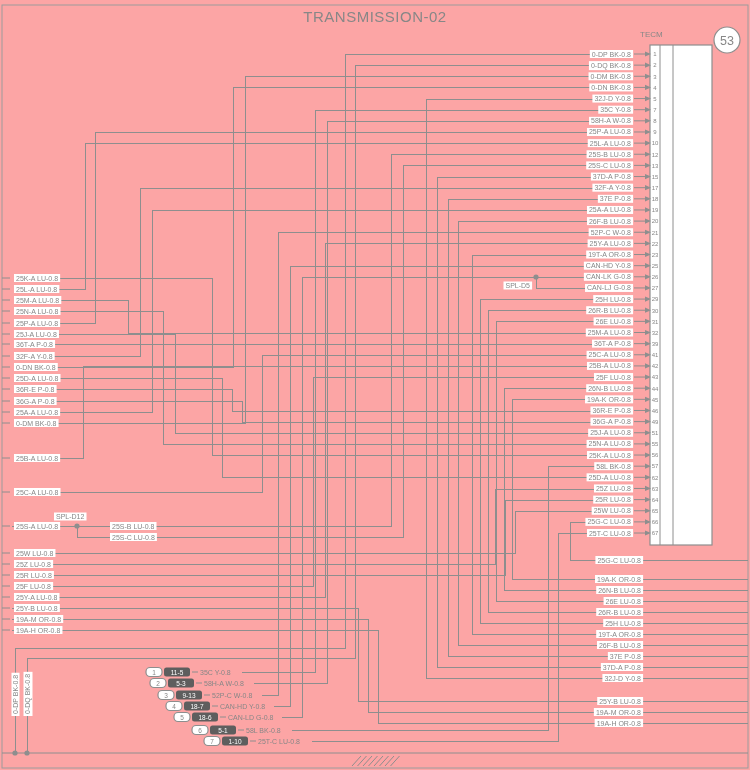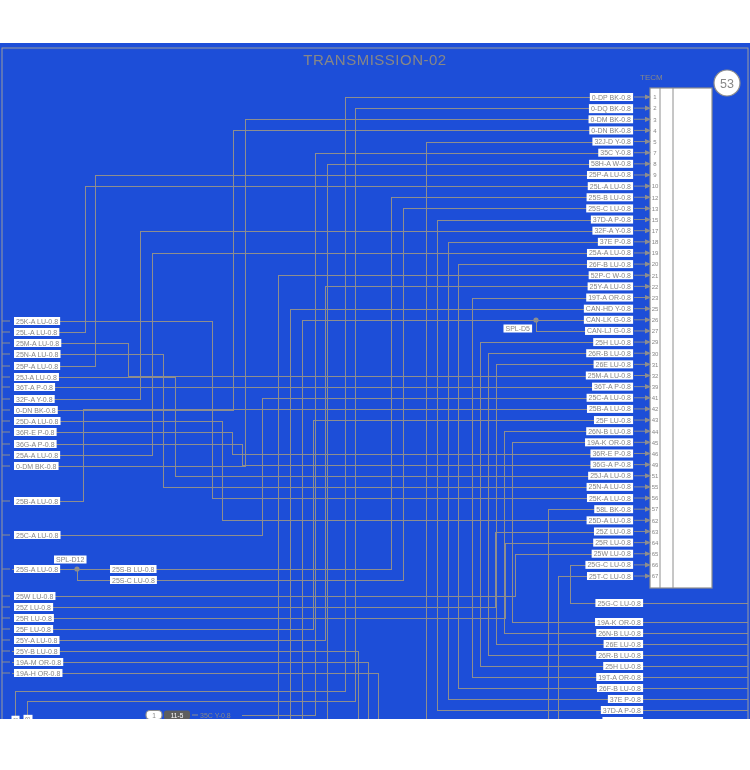--- a/index.html
+++ b/index.html
@@ -1,17 +1,17 @@
 <!DOCTYPE html>
 <html><head>
 <meta charset="utf-8">
 <style>
   html,body{margin:0;padding:0;background:#fff;}
-  #stage{position:relative;width:750px;height:676px;background:#1d4ed8;overflow:hidden;
-         font-family:"Liberation Sans","DejaVu Sans",sans-serif;margin-top:43px;}
+  #stage{position:relative;width:750px;height:770px;background:#fca5a5;overflow:hidden;
+         font-family:"Liberation Sans","DejaVu Sans",sans-serif;}
   svg text{font-family:"Liberation Sans","DejaVu Sans",sans-serif;}
 </style>
 </head>
 <body>
 
 <div id="stage">
   <svg id="diagram" width="750" height="770" viewBox="0 0 750 770">
     <rect id="page-border" x="2" y="5" width="746" height="763" fill="none" stroke="#9c9c9c"></rect>
     <text id="title-text" x="375" y="22" text-anchor="middle" font-size="15" letter-spacing="0.5" fill="#878787">TRANSMISSION-02</text>
     <g id="wires-layer">

